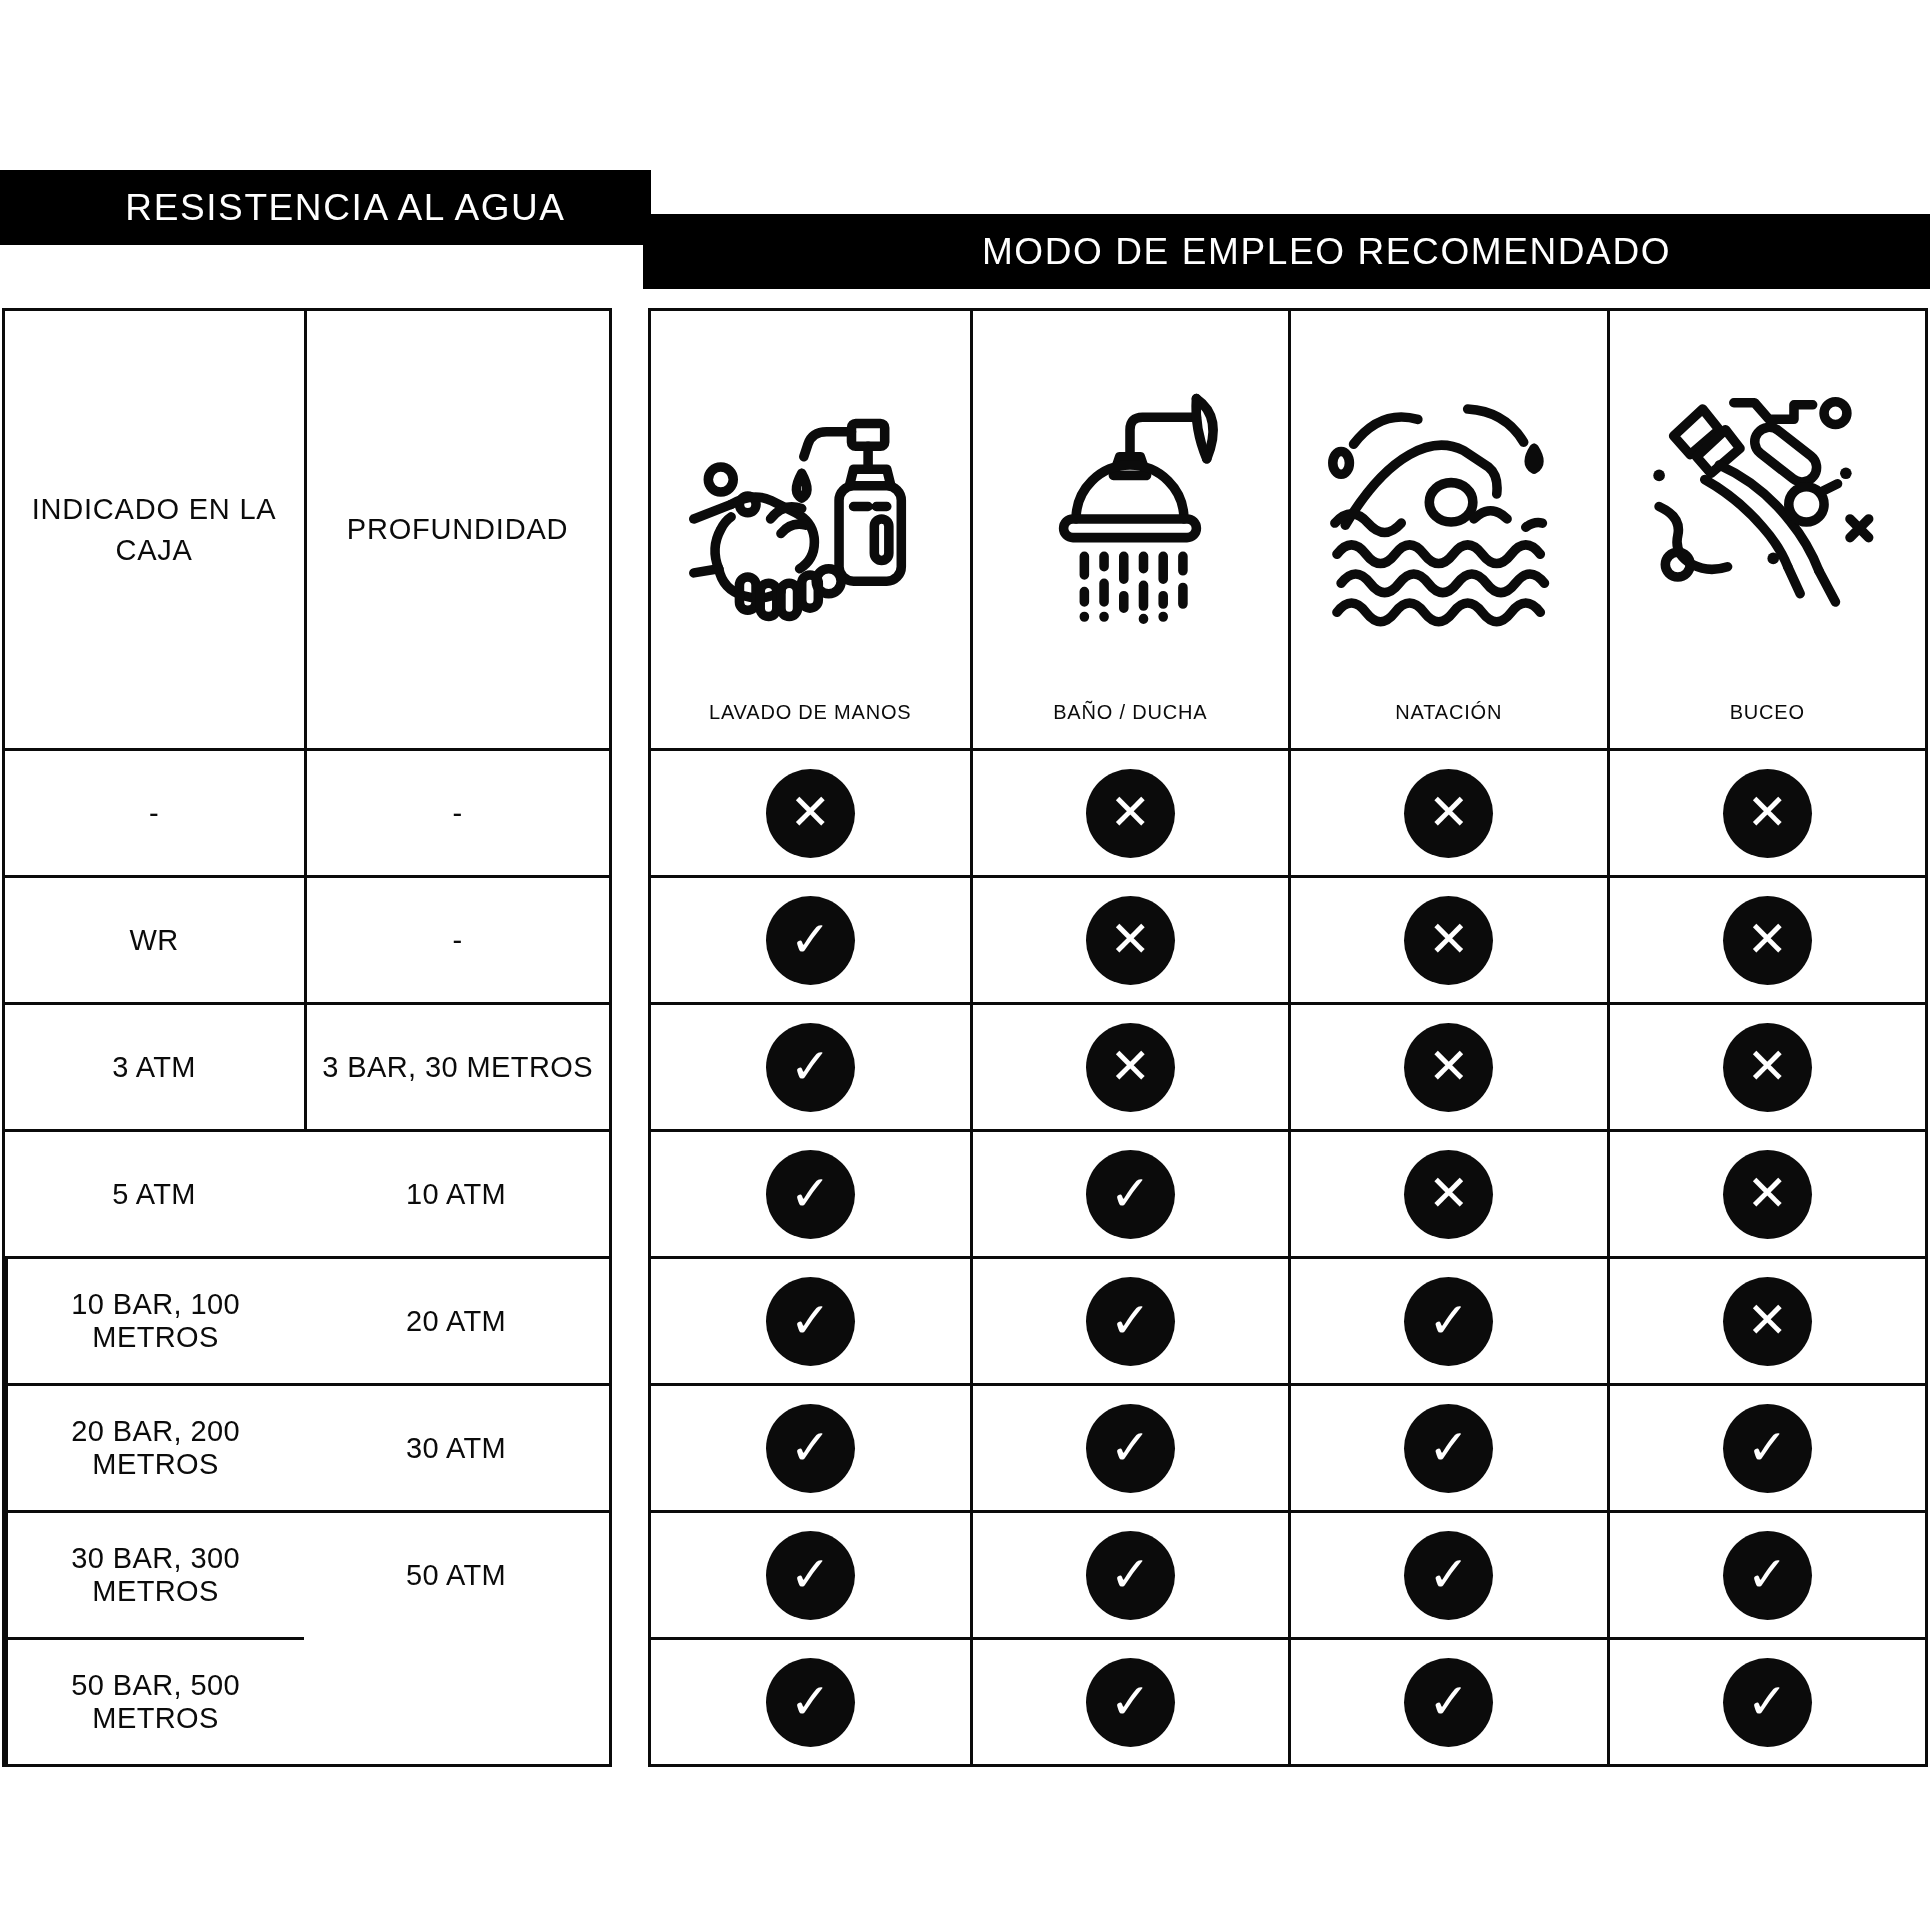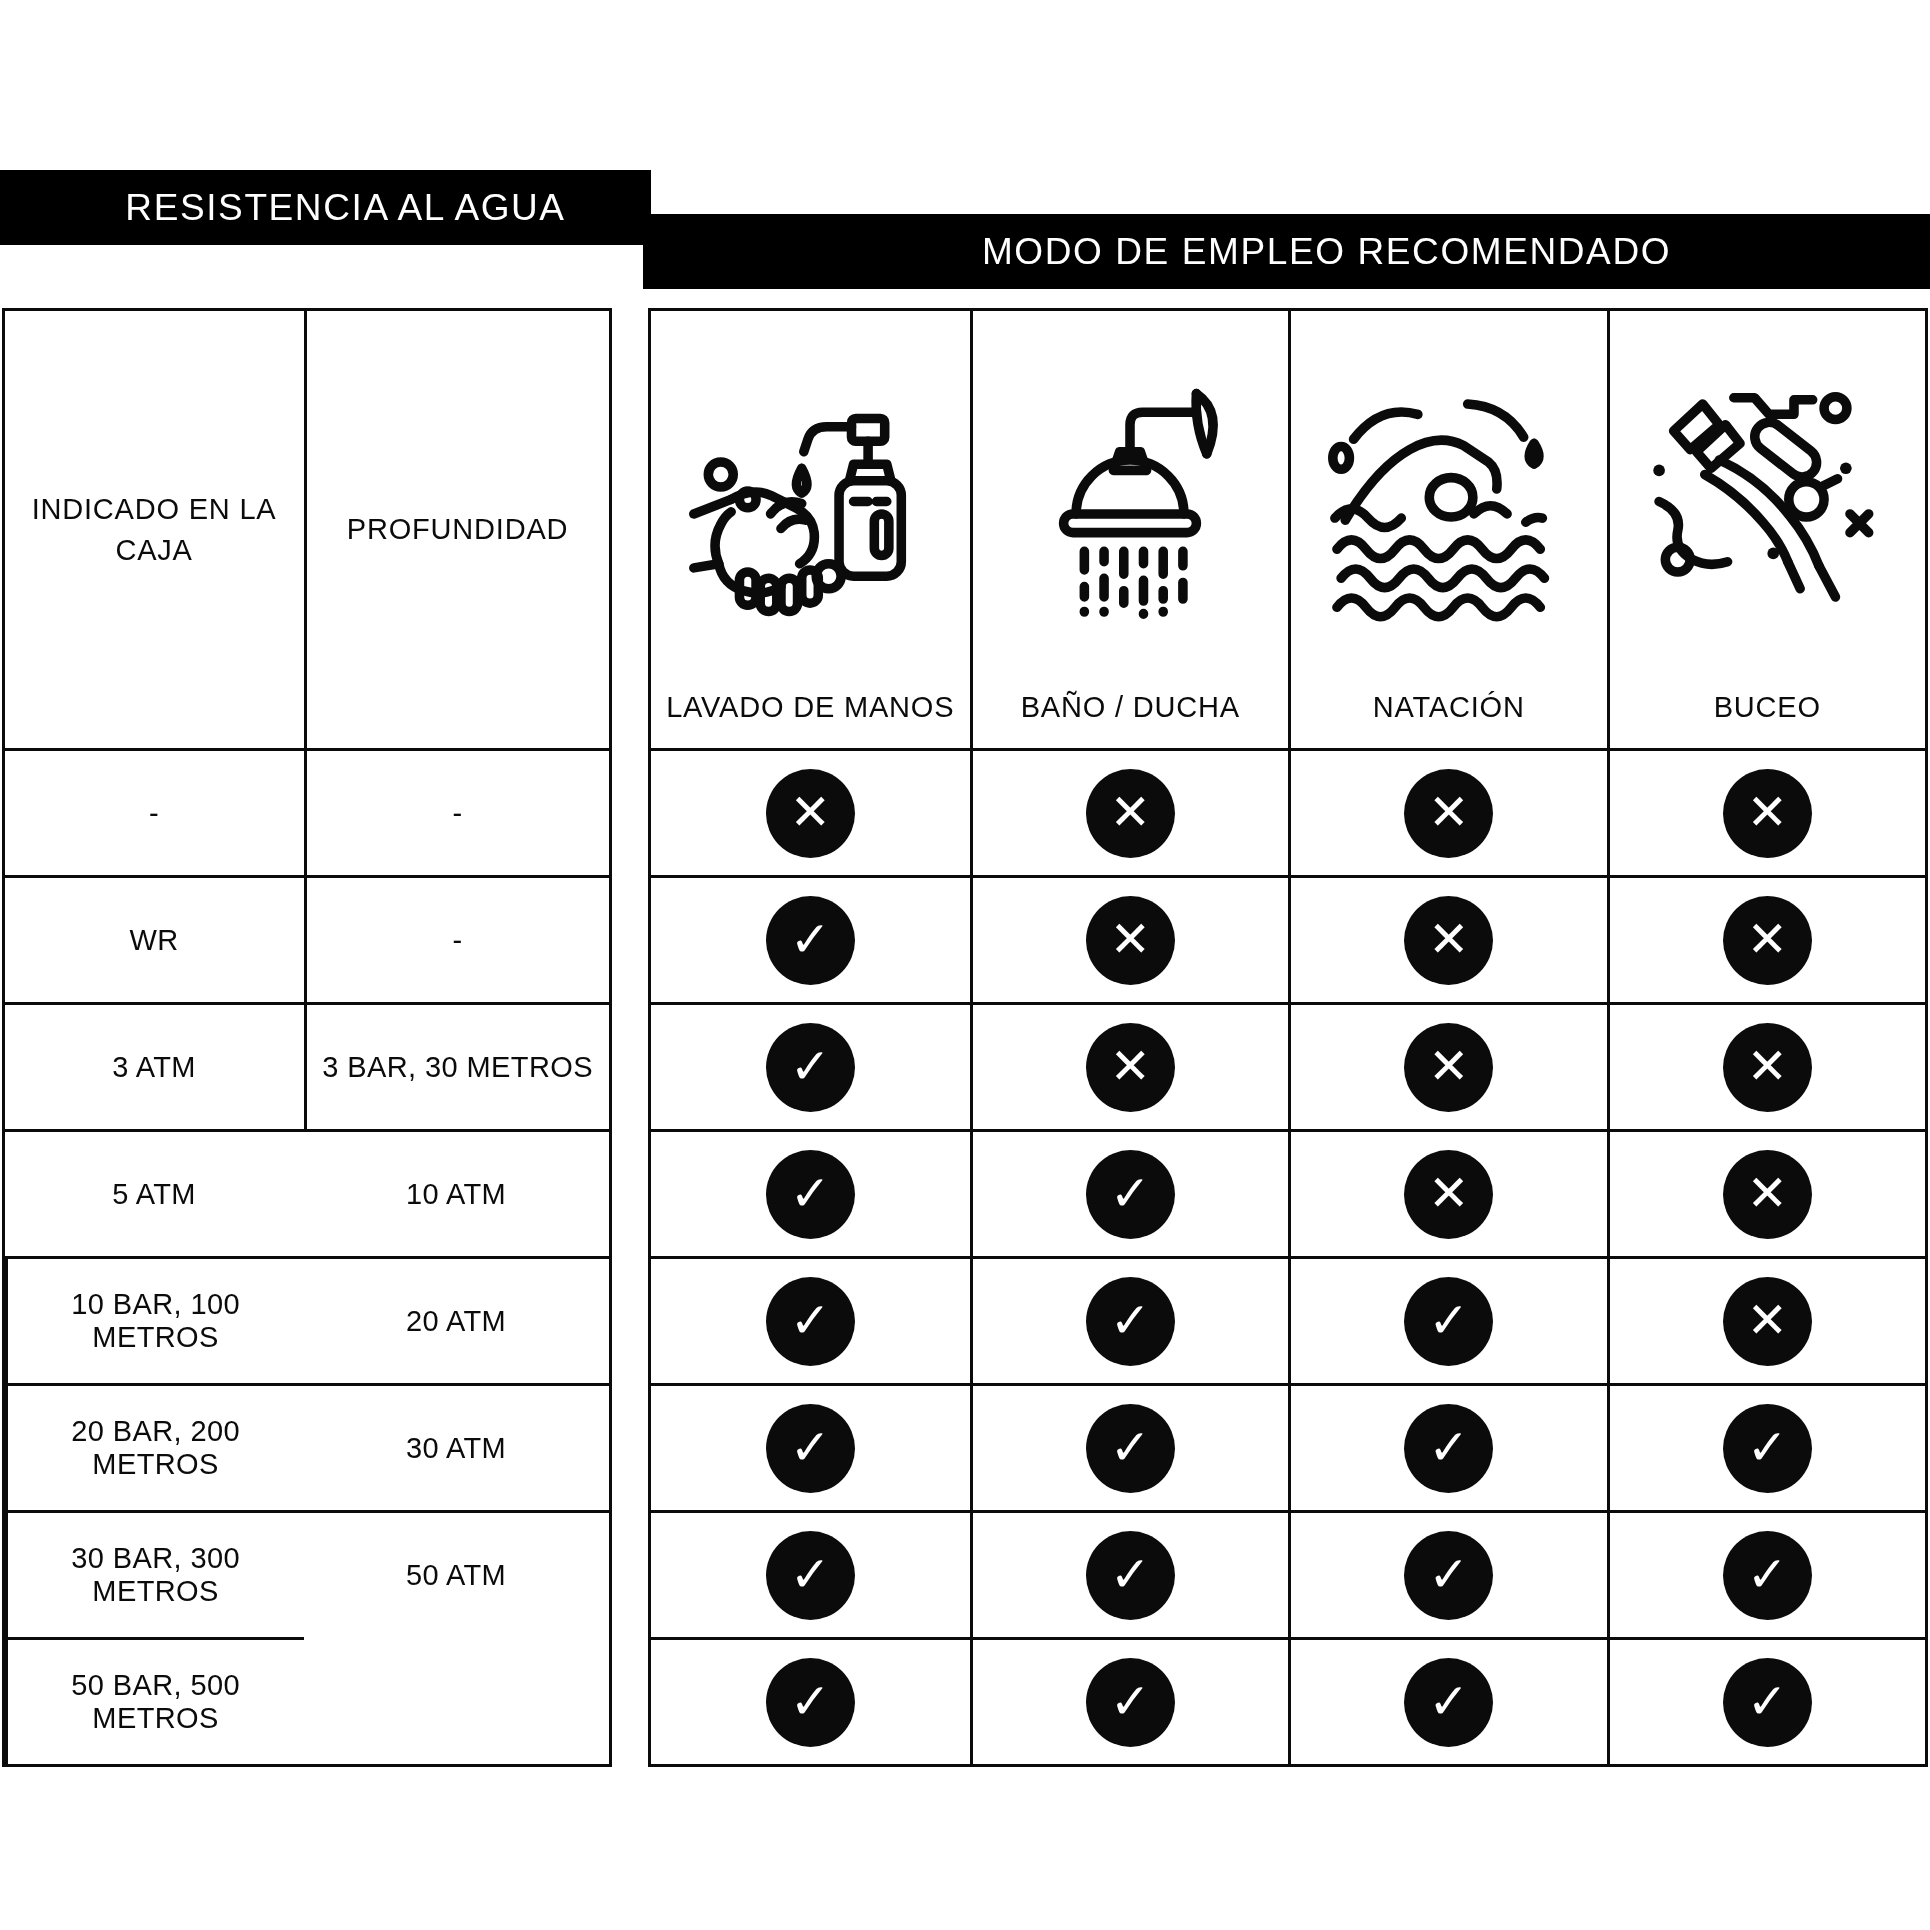--- a/index.html
+++ b/index.html
@@ -46,21 +46,21 @@
     line-height:1.4;padding:0 22.3px;font-weight:300;
   }
   .dcell{
     font-size:29px;letter-spacing:0.4px;text-align:center;
     font-weight:300;padding:0 4.8px;
   }
   
   .ahdr{flex-direction:column;justify-content:flex-end;padding-bottom:24px;}
   .icw{flex:1;display:flex;align-items:center;justify-content:center;width:100%;}
   .icw svg{width:260px;height:249px;}
-  .alabel{font-size:29px;letter-spacing:0.8px;font-weight:300;white-space:nowrap;}
+  .alabel{font-size:20px;letter-spacing:0.8px;font-weight:300;white-space:nowrap;}
   
   .mark{
     width:89px;height:89px;border-radius:50%;
     background:var(--ink);
     display:flex;align-items:center;justify-content:center;
   }
   .glyph{
     font-family:"DejaVu Sans",sans-serif;
     color:#fff;font-size:49px;line-height:1;font-weight:400;
     transform:translateY(-0.8px);

